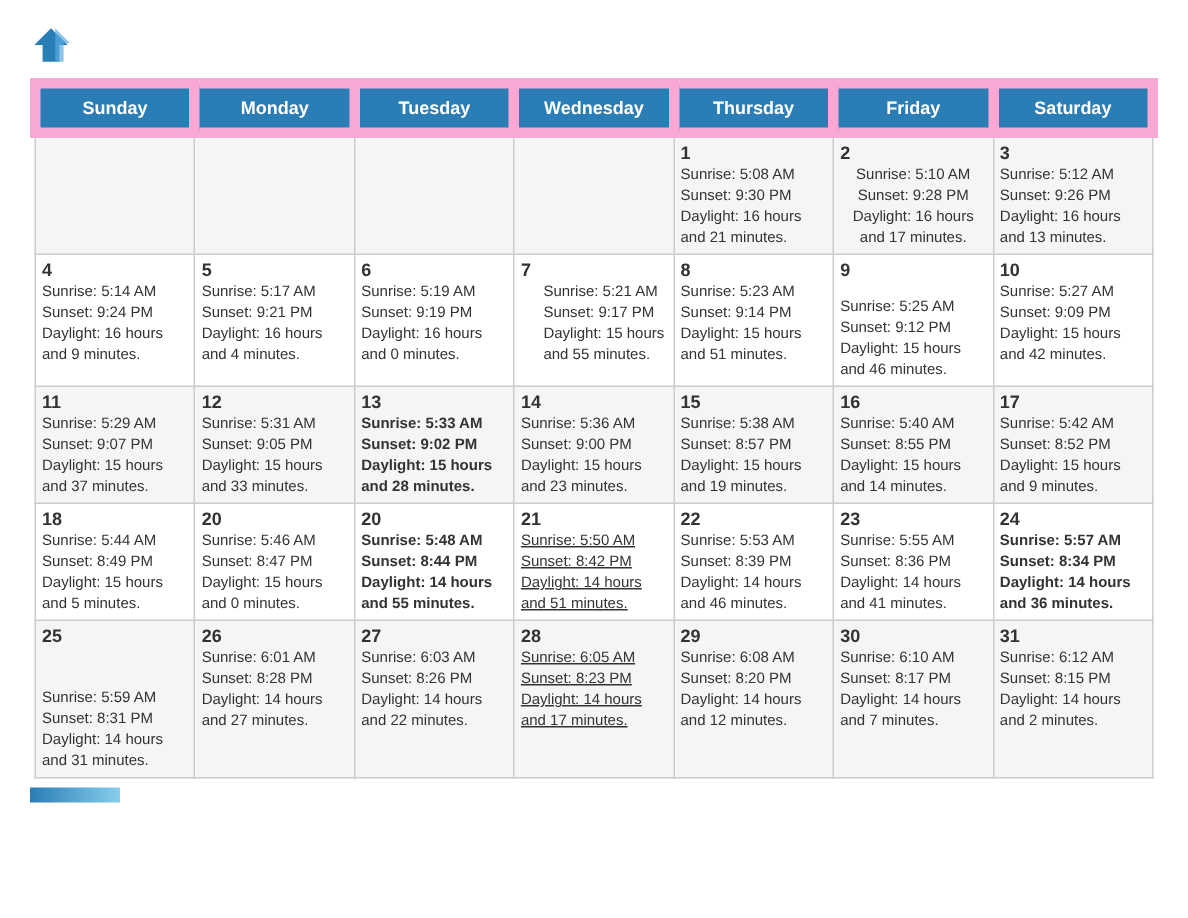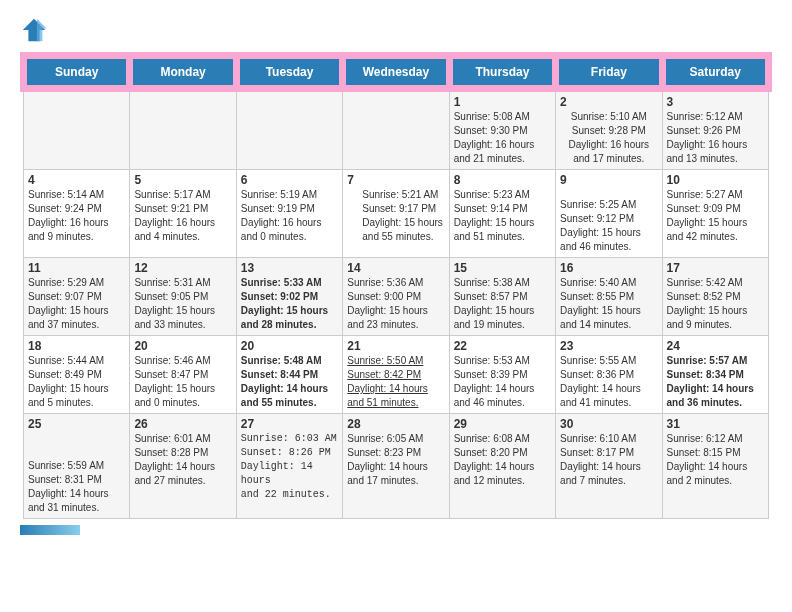--- a/index.html
+++ b/index.html
@@ -337,28 +337,28 @@
           </td>
           <td>
             <span class="day-num">26</span>
             <div class="day-info" style="white-space: pre-line;">Sunrise: 6:01 AM
 Sunset: 8:28 PM
 Daylight: 14 hours
 and 27 minutes.</div>
           </td>
           <td>
             <span class="day-num">27</span>
-            <div class="day-info" style="white-space: pre-line; font-family: Liberation Mono, monospace;">Sunrise: 6:03 AM
+            <div class="day-info" style="white-space: pre-line;">Sunrise: 6:03 AM
 Sunset: 8:26 PM
 Daylight: 14 hours
 and 22 minutes.</div>
           </td>
           <td>
             <span class="day-num">28</span>
-            <div class="day-info" style="white-space: pre-line;">Sunrise: 6:05 AM
+            <div class="day-info" style="white-space: pre-line; text-decoration: underline;">Sunrise: 6:05 AM
 Sunset: 8:23 PM
 Daylight: 14 hours
 and 17 minutes.</div>
           </td>
           <td>
             <span class="day-num">29</span>
             <div class="day-info" style="white-space: pre-line;">Sunrise: 6:08 AM
 Sunset: 8:20 PM
 Daylight: 14 hours
 and 12 minutes.</div>

